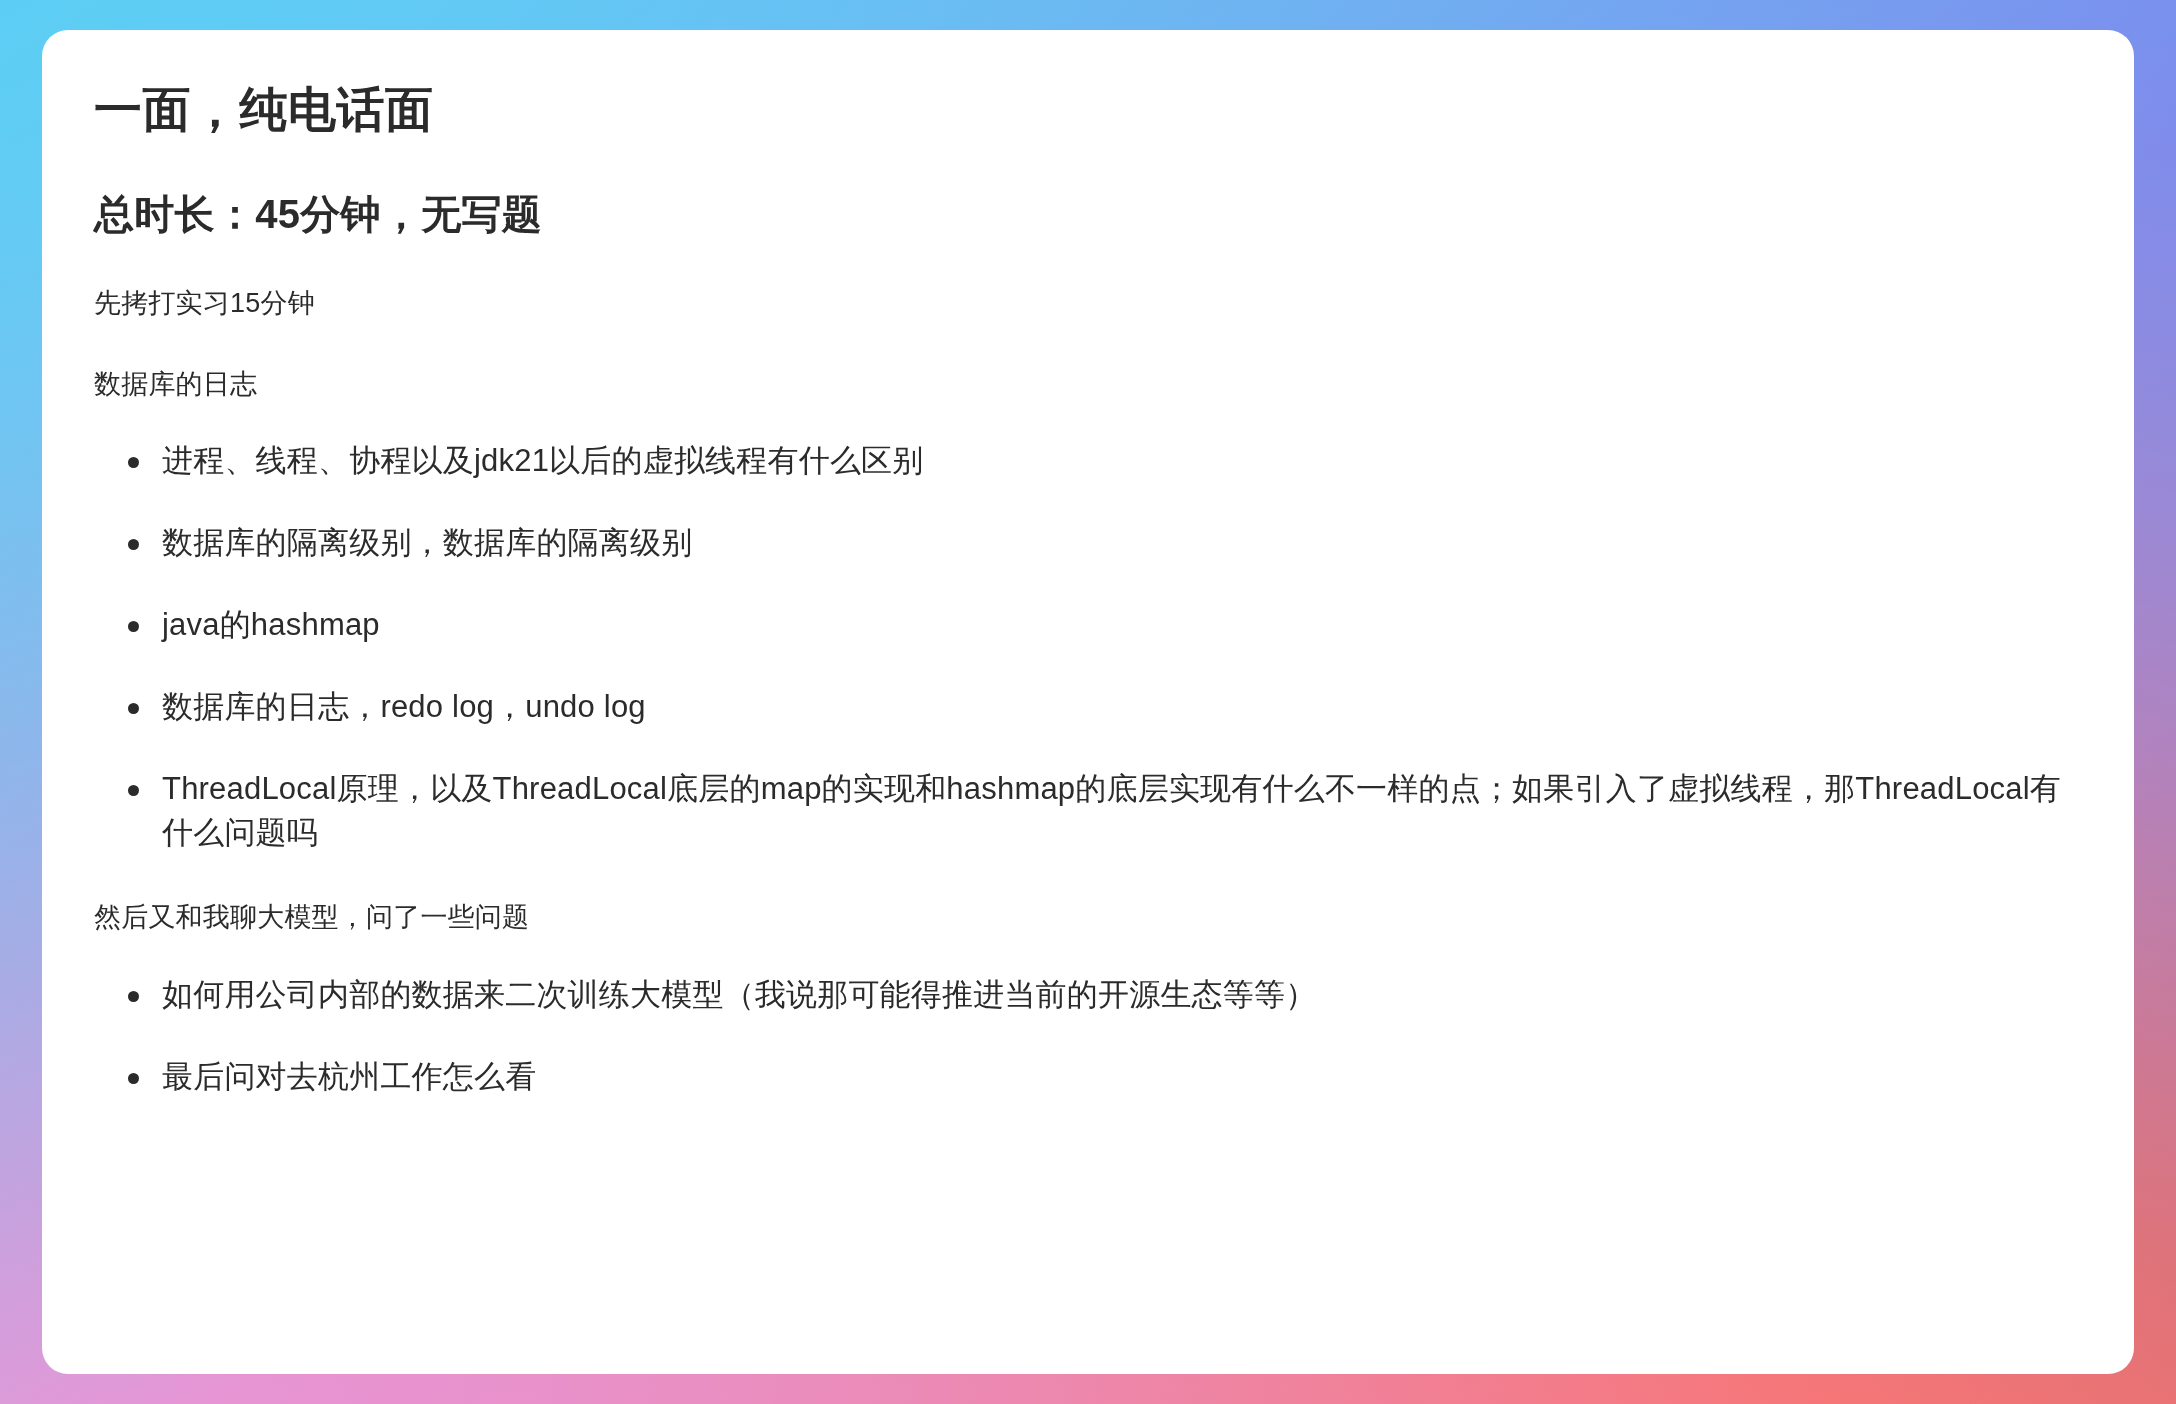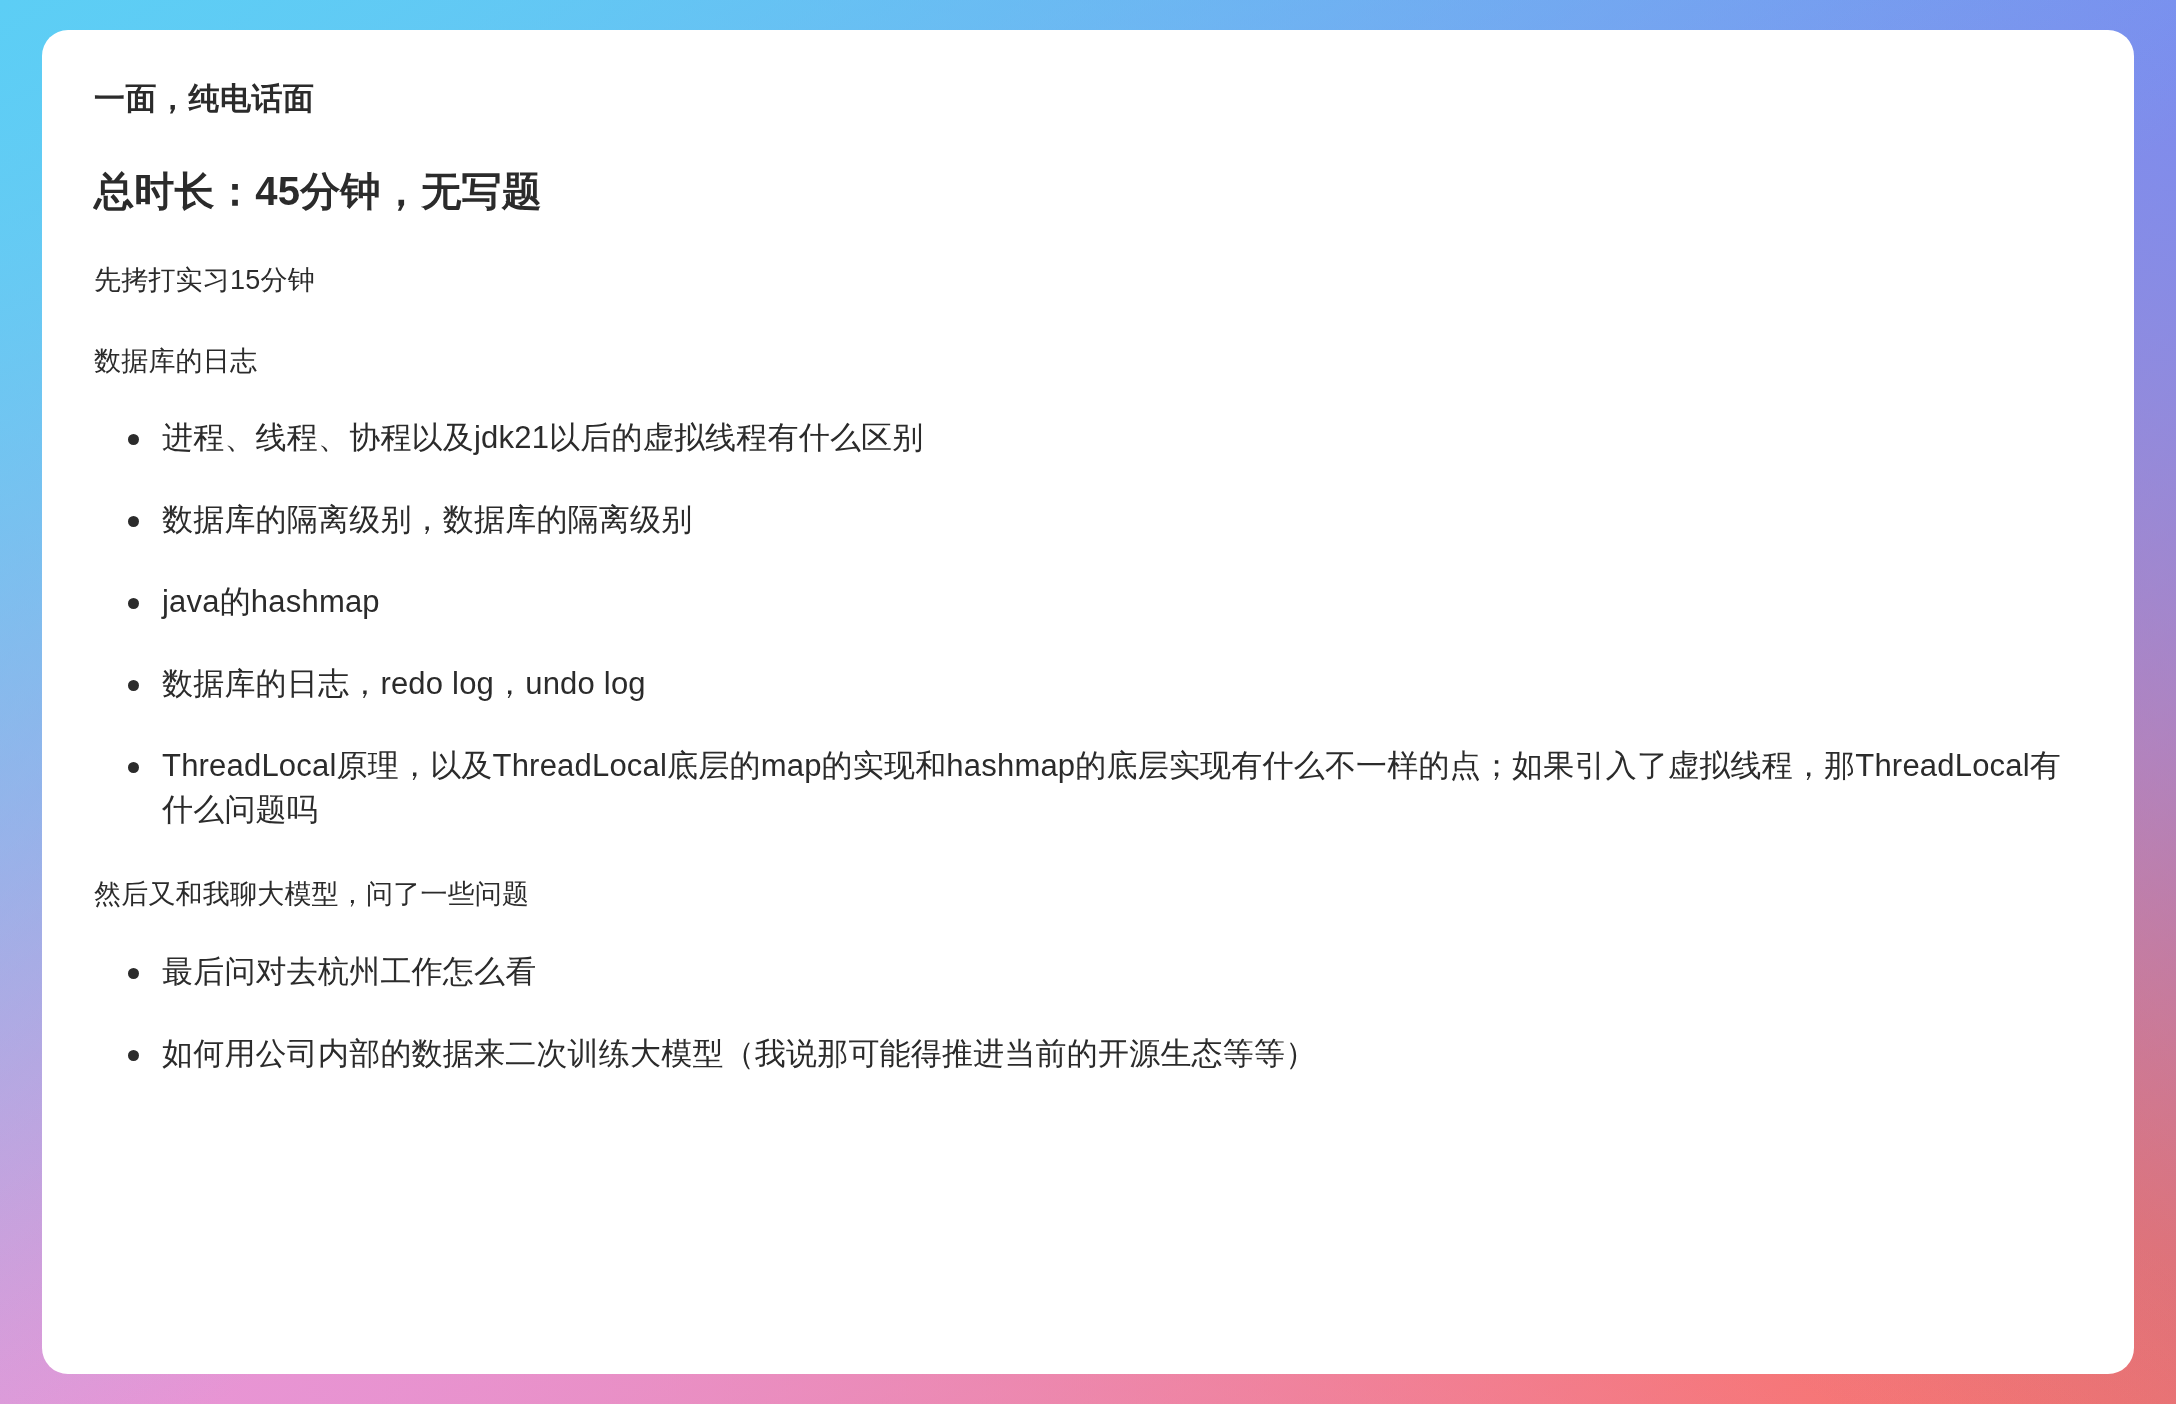--- a/index.html
+++ b/index.html
@@ -41,21 +41,21 @@
     padding: 34px 52px 26px 52px;
     overflow: hidden;
   }
 
   .doc {
     color: #2b2b2b;
     line-height: 1.5;
   }
 
   .h-title {
-    font-size: 31px;
+    font-size: 48px;
     font-weight: bold;
     letter-spacing: 0.5px;
     margin: 14px 0 0 0;
     line-height: 1.35;
   }
 
   .p-strong {
     font-size: 40px;
     font-weight: bold;
     margin: 44px 0 0 0;
@@ -127,19 +127,19 @@
       <li>进程、线程、协程以及jdk21以后的虚拟线程有什么区别</li>
       <li>数据库的隔离级别，数据库的隔离级别</li>
       <li>java的hashmap</li>
       <li>数据库的日志，redo log，undo log</li>
       <li>ThreadLocal原理，以及ThreadLocal底层的map的实现和hashmap的底层实现有什么不一样的点；如果引入了虚拟线程，那ThreadLocal有什么问题吗</li>
     </ul>
 
     <p class="p-body">然后又和我聊大模型，问了一些问题</p>
 
     <ul class="bullets">
+      <li>如何用公司内部的数据来二次训练大模型（我说那可能得推进当前的开源生态等等）</li>
       <li>最后问对去杭州工作怎么看</li>
-      <li>如何用公司内部的数据来二次训练大模型（我说那可能得推进当前的开源生态等等）</li>
     </ul>
 
 
   </div>
 </div>
 
 </body></html>

